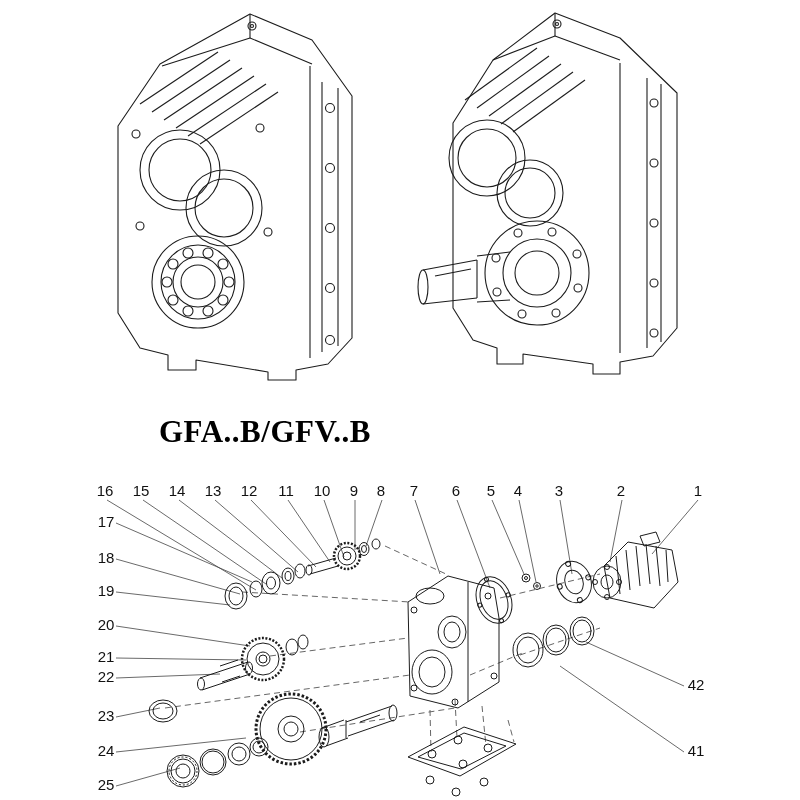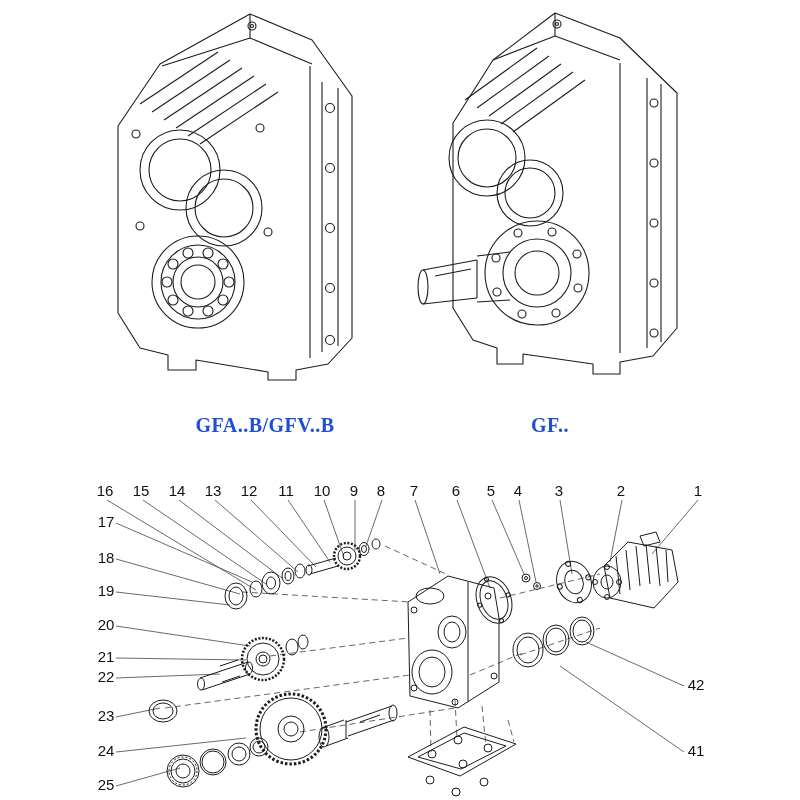--- a/index.html
+++ b/index.html
@@ -1,20 +1,20 @@
 <!DOCTYPE html>
 <html><head>
 <meta charset="utf-8">
 <style>
   html,body{margin:0;padding:0;background:#ffffff;}
   .canvas{position:relative;width:800px;height:800px;background:#ffffff;overflow:hidden;
           font-family:"Liberation Sans",sans-serif;}
   .canvas svg{position:absolute;}
   .model-label{position:absolute;text-align:center;font-family:"Liberation Serif",serif;
-               font-weight:bold;font-size:20px;color:#1d4ed8;letter-spacing:.5px;white-space:nowrap;}
+               font-weight:bold;font-size:31px;color:#000000;letter-spacing:.5px;white-space:nowrap;}
   .callout{font-family:"Liberation Sans",sans-serif;font-size:15px;fill:#111;}
 </style>
 </head>
 <body>
 
 <div class="canvas">
 
   <svg style="left:100px;top:8px;width:280px;height:400px" viewBox="0 0 280 400">
     <g stroke="#1c1c1c" fill="none" stroke-width="1.1" stroke-linejoin="round">
       <g>
@@ -128,21 +128,20 @@
         <circle cx="239" cy="95" r="4"></circle>
           <circle cx="239" cy="155" r="4"></circle>
         <circle cx="239" cy="215" r="4"></circle>
           <circle cx="239" cy="275" r="4"></circle>
         <circle cx="239" cy="325" r="4"></circle>
       </g>
     </g>
   </svg>
 
   <div class="model-label" style="left:120px;top:414px;width:290px">GFA..B/GFV..B</div>
-  <div class="model-label" style="left:470px;top:414px;width:160px">GF..</div>
 
   <svg style="left:0;top:470px;width:800px;height:330px" viewBox="0 0 800 330">
 
     <g stroke="#444" stroke-width="0.8">
       <line x1="107" y1="30" x2="256" y2="120"></line>
         <line x1="143" y1="30" x2="266" y2="114"></line>
       <line x1="179" y1="30" x2="282" y2="108"></line>
         <line x1="215" y1="30" x2="298" y2="102"></line>
       <line x1="251" y1="30" x2="316" y2="97"></line>
         <line x1="288" y1="30" x2="330" y2="92"></line>

